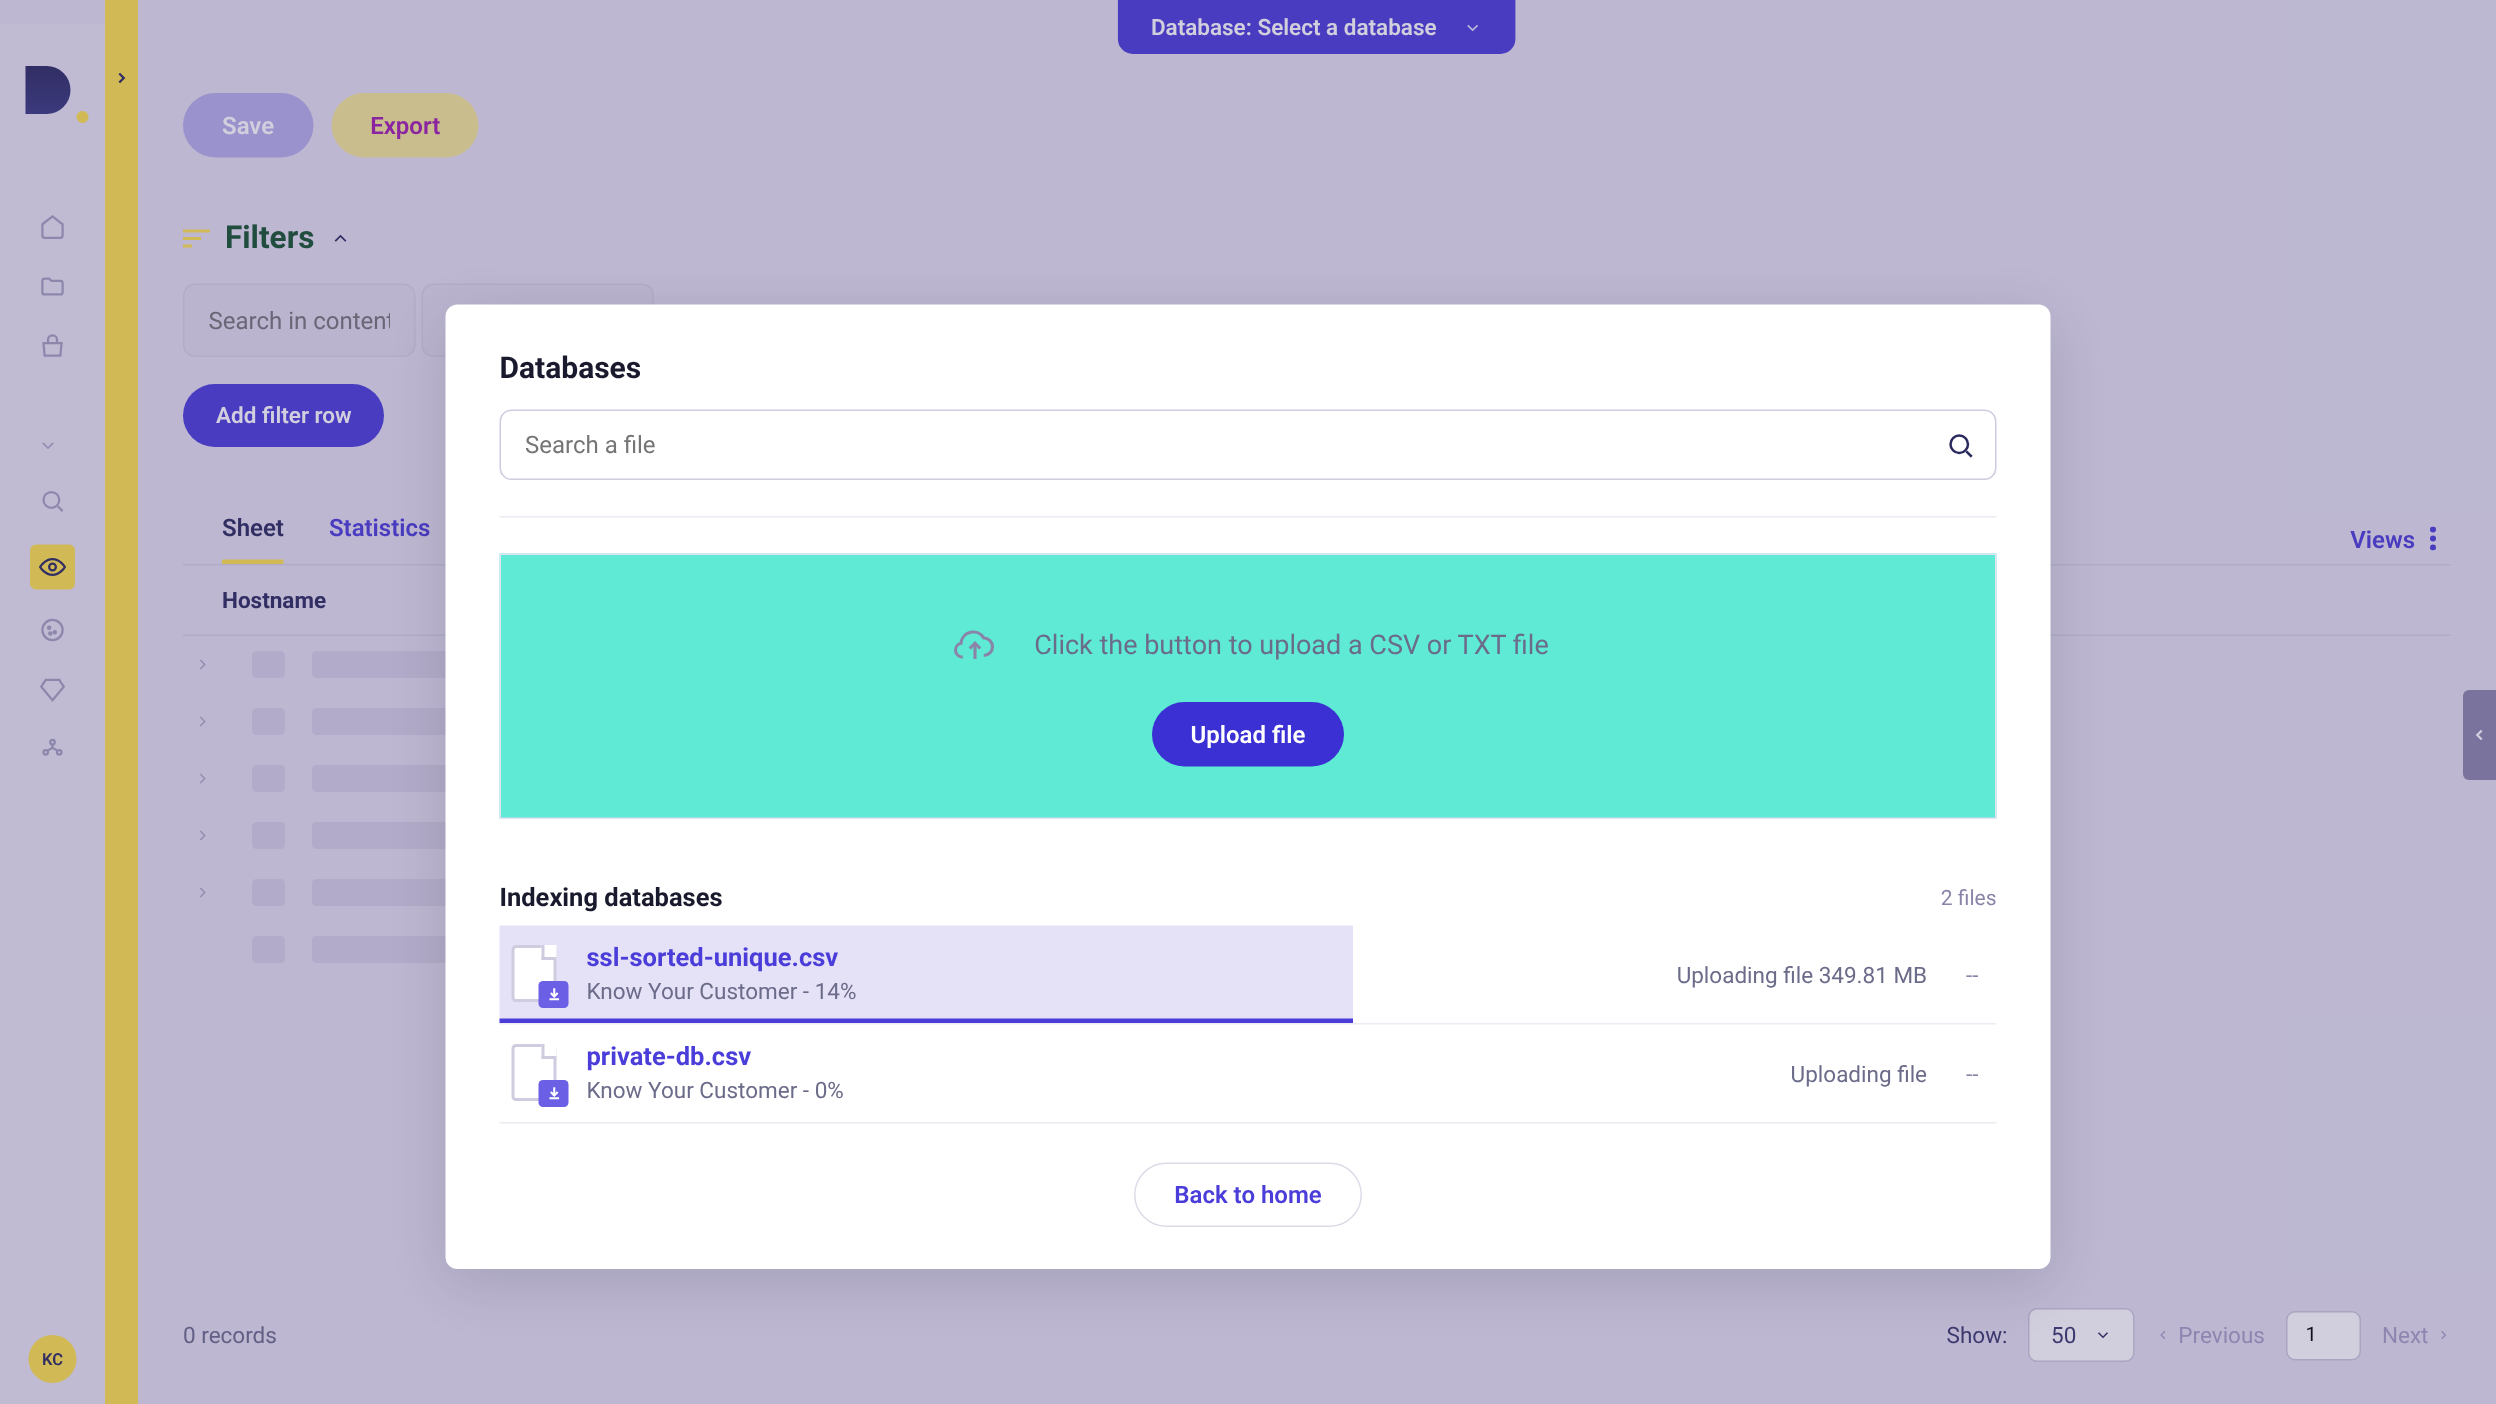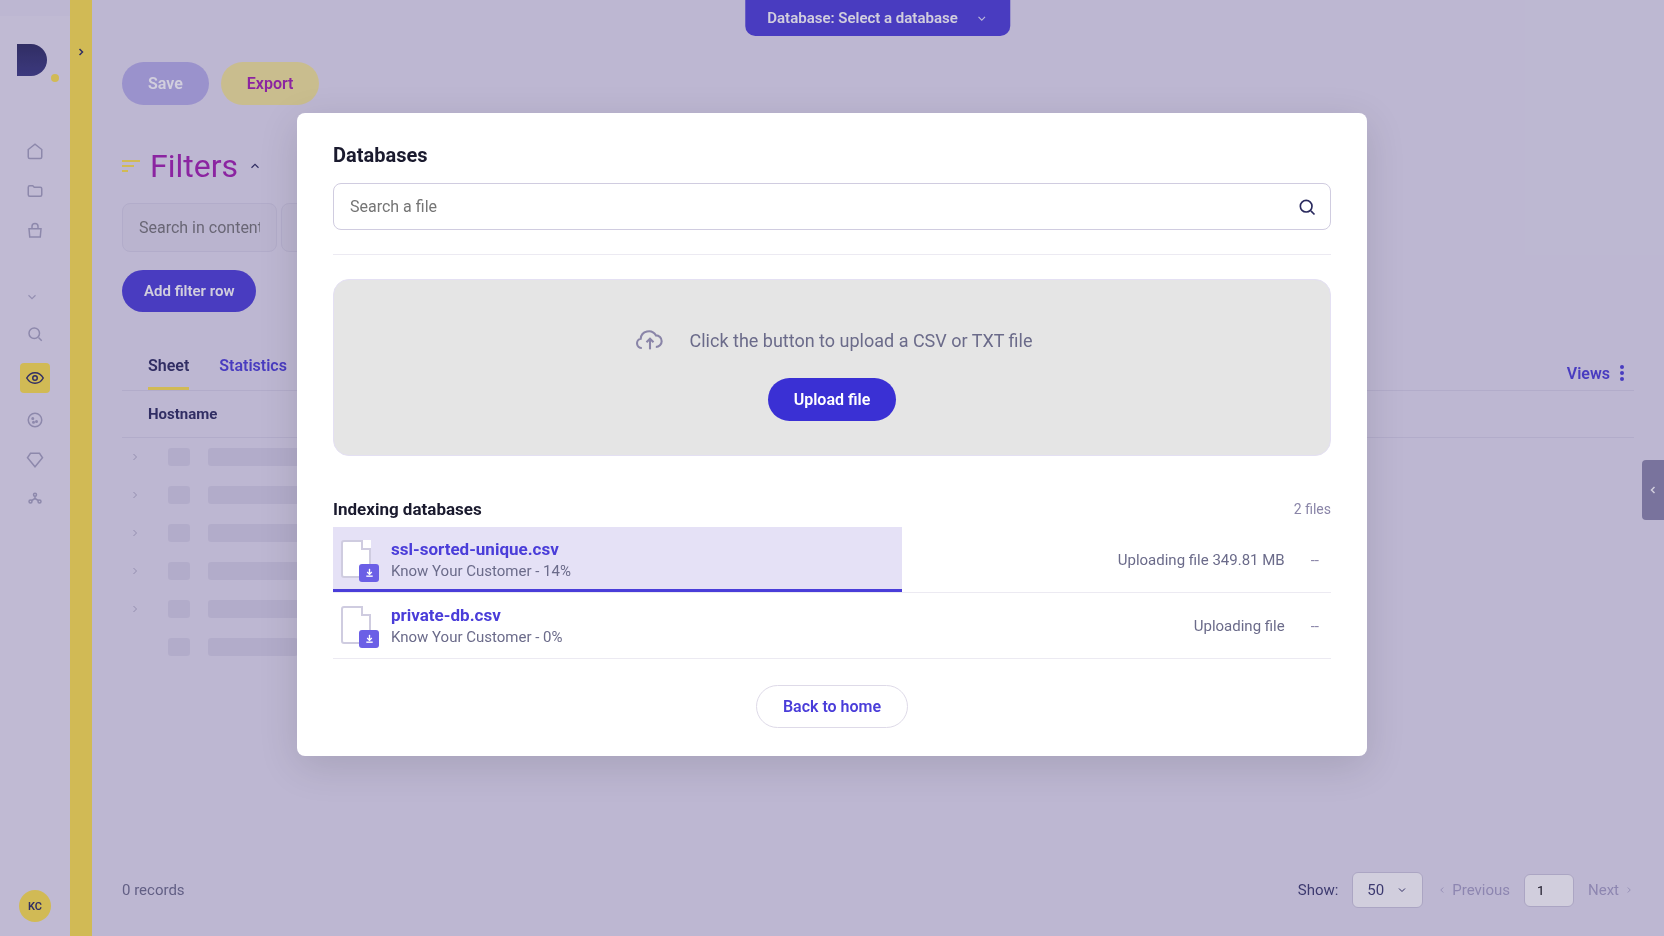--- a/index.html
+++ b/index.html
@@ -42,21 +42,21 @@
 .btn-export { background: #f5e896; color: #a21caf; }
 
 
 .filters-panel { margin-top: 42px; }
 .filters-title-row { display: flex; align-items: center; gap: 10px; margin-bottom: 18px; }
 .filters-icon { width: 18px; display: flex; flex-direction: column; gap: 3px; }
 .filters-icon span { display: block; height: 2px; background: #FFE54A; }
 .filters-icon span:nth-child(1) { width: 18px; }
 .filters-icon span:nth-child(2) { width: 12px; }
 .filters-icon span:nth-child(3) { width: 6px; }
-.filters-title { font-size: 32px; font-weight: 400; color: #a21caf; }
+.filters-title { font-size: 21px; font-weight: 700; color: #14532d; }
 .filters-caret { color: #2a2a5e; }
 .filter-input { width: 100%; max-width: 155px; padding: 14px 16px; border: 1px solid #d6d2e6; border-radius: 8px; background: #e0dcec; font-size: 16px; color: #888; margin-bottom: 12px; }
 .add-filter-btn { background: #4a3dd9; color: #fff; padding: 12px 22px; border-radius: 999px; border: none; font-size: 15px; font-weight: 600; cursor: pointer; margin-top: 6px; }
 
 
 .tabs-row { margin-top: 44px; display: flex; align-items: center; justify-content: space-between; border-bottom: 1px solid #d6d2e6; padding-bottom: 0; }
 .tabs { display: flex; gap: 30px; padding-left: 26px; }
 .tab { font-size: 16px; font-weight: 600; padding-bottom: 12px; cursor: pointer; }
 .tab.active { color: #2a2a5e; border-bottom: 3px solid #FFE54A; }
 .tab.inactive { color: #4a3dd9; }
@@ -74,31 +74,31 @@
 
 
 .footer { position: absolute; bottom: 0; left: 0; right: 0; padding: 16px 30px 28px; display: flex; justify-content: space-between; align-items: center; background: #e5e1f0; }
 .records-text { font-size: 15px; color: #6b6b8a; }
 .pager { display: flex; align-items: center; gap: 14px; font-size: 15px; color: #3a3a6e; }
 .show-select { border: 1px solid #ccc8dc; border-radius: 6px; padding: 8px 14px; background: #fff; display: flex; align-items: center; gap: 12px; cursor: pointer; }
 .pager-link { color: #a59fc4; cursor: pointer; display: flex; align-items: center; gap: 5px; }
 .page-input { width: 50px; border: 1px solid #ccc8dc; border-radius: 6px; padding: 8px 12px; text-align: left; background: #fff; }
 
 
-.overlay { position: absolute; inset: 0; background: rgba(70,60,120,0.25); display: flex; align-items: flex-start; justify-content: center; padding-top: 113px; }
+.overlay { position: absolute; inset: 0; background: rgba(70,60,120,0.25); display: flex; align-items: center; justify-content: center; padding-top: 113px; }
 
 
 .modal { width: 1070px; background: #fff; border-radius: 8px; padding: 30px 36px 28px; box-shadow: 0 10px 40px rgba(0,0,0,0.12); }
 .modal-title { font-size: 20px; font-weight: 700; color: #1a1a2e; margin-bottom: 16px; }
 .search-wrap { position: relative; margin-bottom: 24px; }
 .search-input { width: 100%; padding: 13px 46px 13px 16px; border: 1px solid #d0cce0; border-radius: 8px; font-size: 16px; }
 .search-icon { position: absolute; right: 14px; top: 50%; transform: translateY(-50%); color: #2a2a5e; }
 .hr { height: 1px; background: #eceaf2; margin-bottom: 24px; }
 
-.dropzone { background: #e5e5e5; border: 1px solid #e4e0f3; border-radius: 16px; padding: 46px 20px 34px; text-align: center; margin-bottom: 43px; }
+.dropzone { background: #5eead4; border: 1px solid #e4e0f3; border-radius: 0; padding: 46px 20px 34px; text-align: center; margin-bottom: 43px; }
 .dz-row1 { display: flex; align-items: center; justify-content: center; gap: 22px; margin-bottom: 24px; }
 .cloud-icon { width: 36px; height: 28px; color: #8a85a8; }
 .dz-text { font-size: 18px; color: #6b6b8a; }
 .upload-btn { background: #3a30d4; color: #fff; border: none; padding: 12px 26px; border-radius: 999px; font-size: 16px; font-weight: 600; cursor: pointer; }
 
 .index-row { display: flex; justify-content: space-between; align-items: center; margin-bottom: 8px; }
 .index-title { font-size: 17px; font-weight: 700; color: #1a1a2e; }
 .files-count { font-size: 14px; color: #8a85a8; }
 
 

